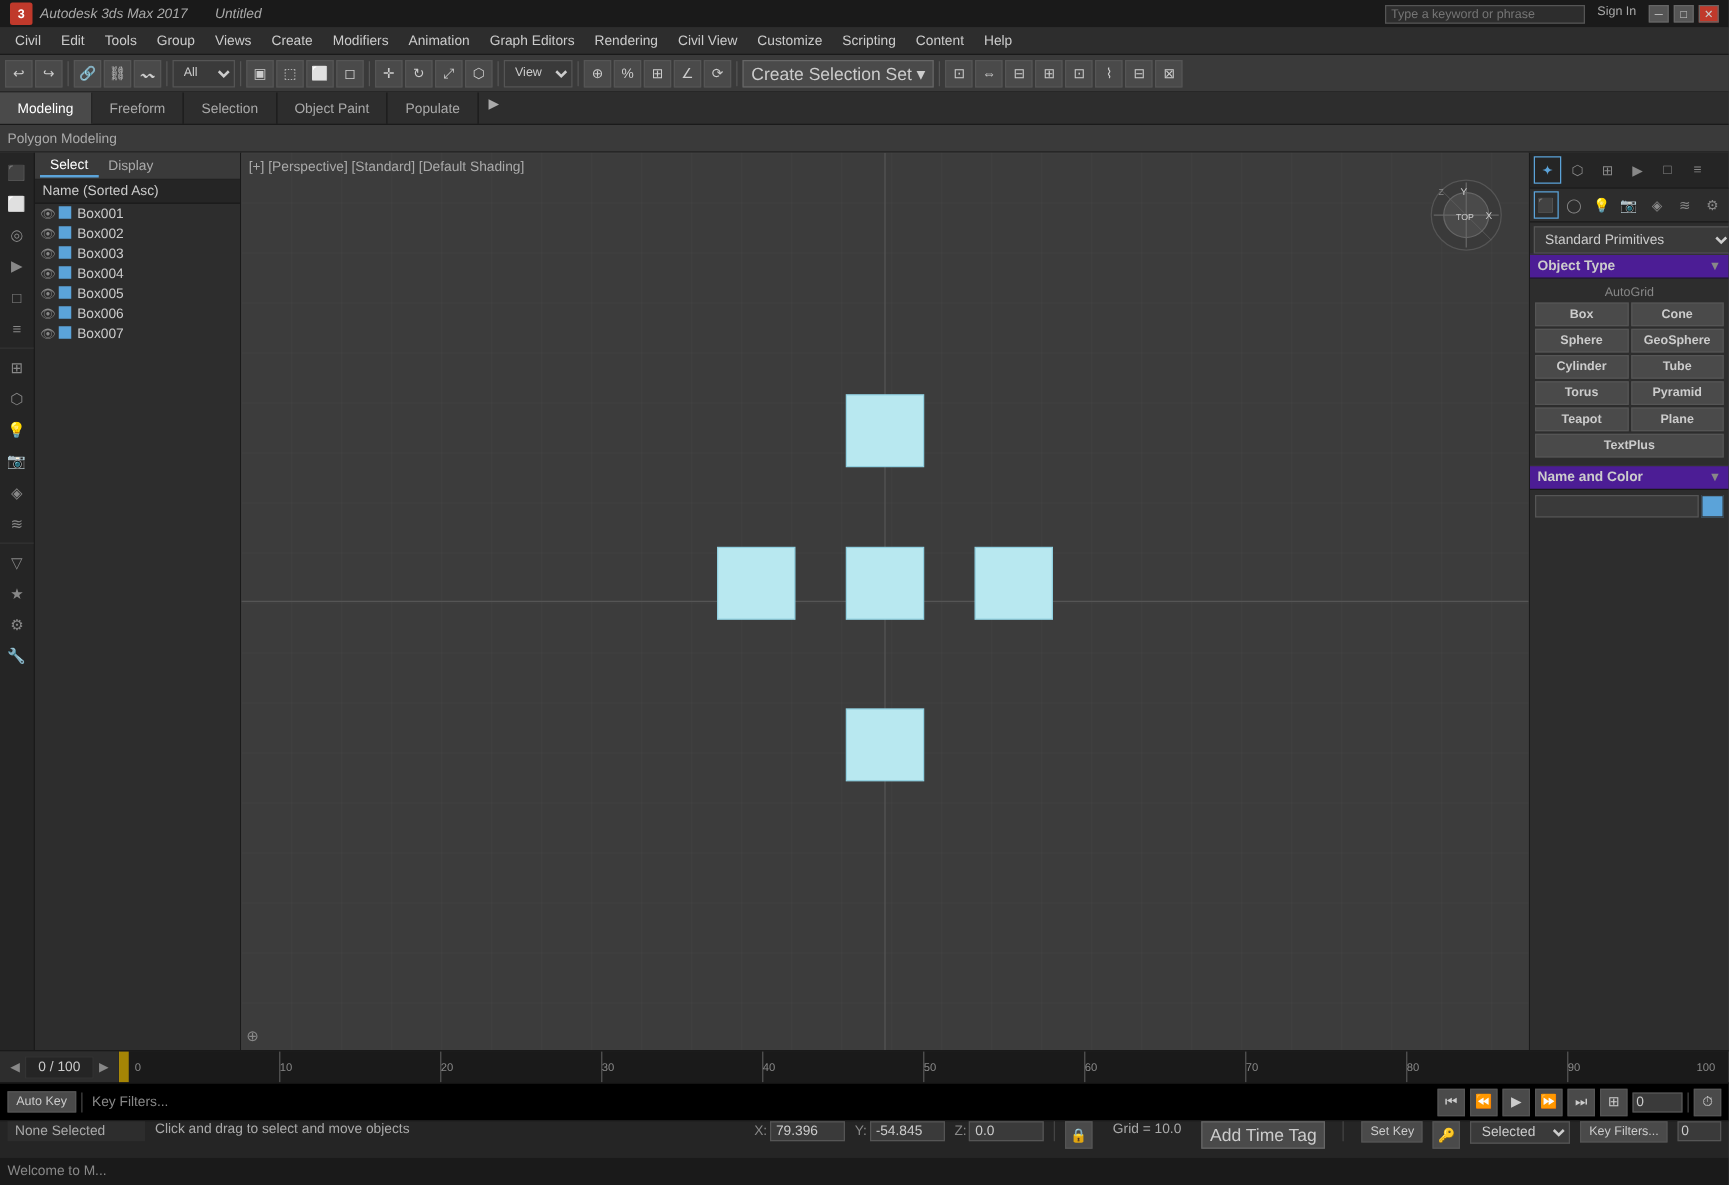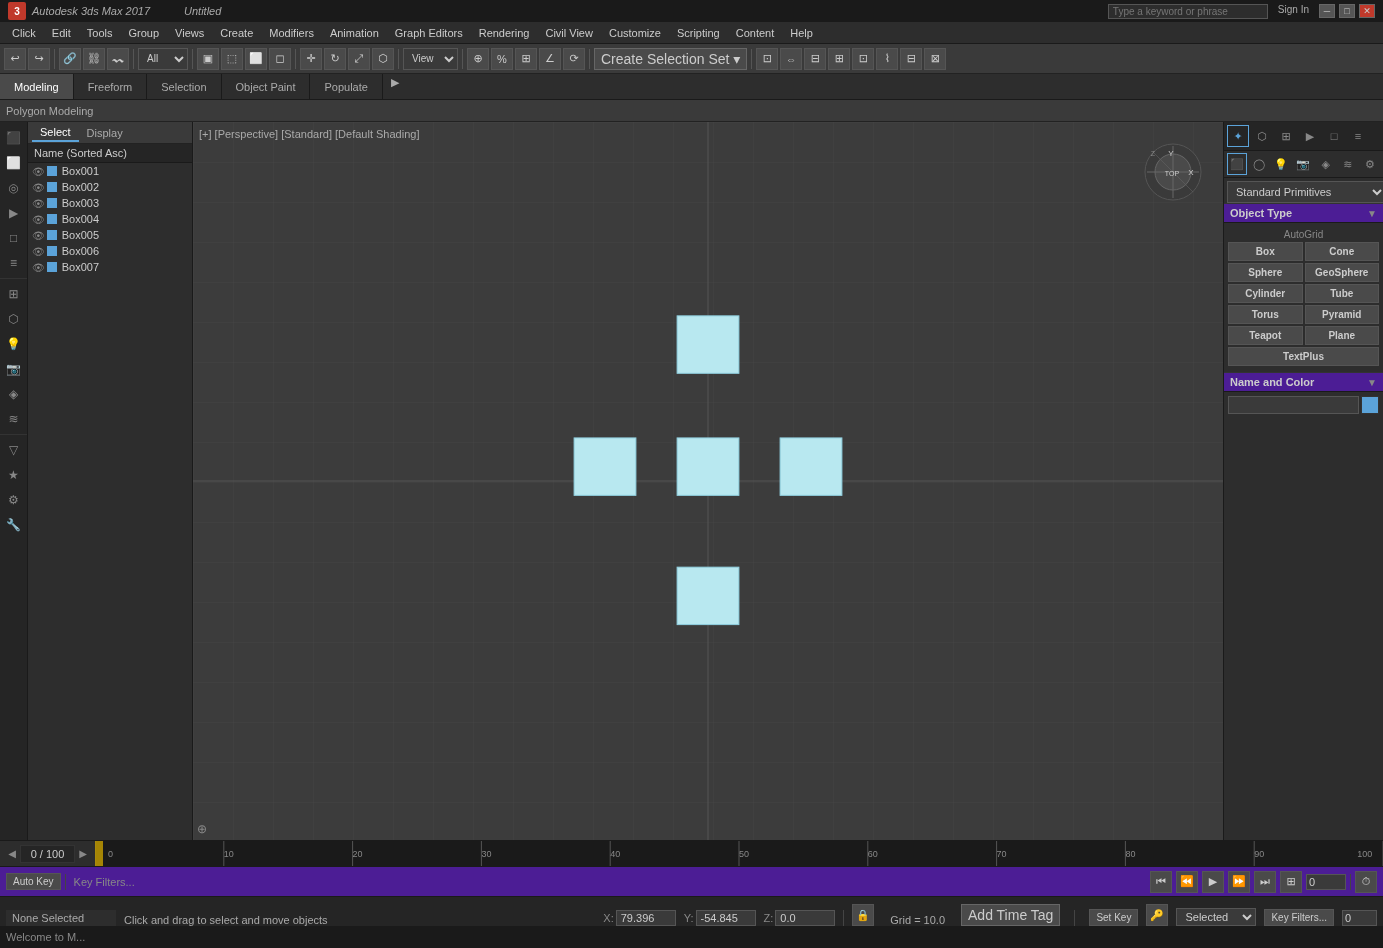--- a/index.html
+++ b/index.html
@@ -77,30 +77,30 @@
     .name-color-section { padding: 4px; }
     .name-input { width: calc(100% - 20px); background: #3a3a3a; border: 1px solid #555; color: #ccc; font-size: 11px; padding: 2px 4px; }
     .color-swatch { width: 18px; height: 18px; background: #5ba3d9; display: inline-block; border: 1px solid #333; cursor: pointer; vertical-align: middle; }
     .timeline-nav { display: flex; align-items: center; padding: 0 4px; }
     .tl-btn { width: 16px; height: 16px; display: flex; align-items: center; justify-content: center; color: #888; cursor: pointer; font-size: 10px; }
     .timeline-bar { flex: 1; background: #1a1a1a; height: 100%; position: relative; overflow: hidden; }
 
     #frame-counter { background: #252525; border: 1px solid #333; padding: 2px 6px; color: #ccc; font-size: 11px; min-width: 55px; text-align: center; }
 
     
-    #status-bar { background: #252525; height: 30px; display: flex; align-items: flex-end; padding: 0 6px; gap: 8px; border-top: 1px solid #1a1a1a; }
+    #status-bar { background: #252525; height: 30px; display: flex; align-items: flex-start; padding: 0 6px; gap: 8px; border-top: 1px solid #1a1a1a; }
     .status-text { color: #aaa; font-size: 11px; }
     .status-sep { width: 1px; height: 16px; background: #444; }
     .coord-group { display: flex; align-items: center; gap: 2px; }
     .coord-label { color: #888; font-size: 11px; }
     .coord-val { background: #3a3a3a; border: 1px solid #555; color: #ccc; font-size: 11px; padding: 1px 4px; width: 60px; }
     .grid-info { color: #aaa; font-size: 11px; }
 
     
-    #anim-controls { background: #4c1d95; height: 30px; display: flex; align-items: center; padding: 0 6px; gap: 4px; border-top: 1px solid #1a1a1a; }
+    #anim-controls { background: #000000; height: 30px; display: flex; align-items: center; padding: 0 6px; gap: 4px; border-top: 1px solid #1a1a1a; }
     .anim-btn { background: #4a4a4a; border: 1px solid #555; color: #ccc; font-size: 10px; padding: 2px 6px; cursor: pointer; }
     .anim-key-label { color: #888; font-size: 11px; margin-left: 4px; }
     .selected-dropdown { background: #3a3a3a; border: 1px solid #555; color: #ccc; font-size: 11px; padding: 1px 4px; min-width: 80px; cursor: pointer; }
 
     
     #icon-sidebar { width: 28px; background: #252525; display: flex; flex-direction: column; align-items: center; padding-top: 4px; gap: 1px; border-right: 1px solid #1a1a1a; }
 
     .whole-layout { display: flex; flex-direction: column; height: 948px; }
     .content-row { display: flex; flex: 1; overflow: hidden; }
     .scene-list { flex: 1; overflow-y: auto; }
@@ -122,33 +122,33 @@
   </style>
 </head>
 <body>
 
 <div class="whole-layout">
 
   <div id="title-bar">
     <div class="left">
       <div class="app-icon">3</div>
       <span class="title-text">Autodesk 3ds Max 2017</span>
-      <span class="title-text" style="margin-left:28px;text-align:center;">Untitled</span>
+      <span class="title-text" style="margin-left:16px;text-align:center;">Untitled</span>
     </div>
     <div class="right">
       <input style="background: rgb(45, 45, 45); border: 1px solid rgb(85, 85, 85); color: rgb(170, 170, 170); font-size: 10px; padding: 1px 4px; width: 160px;" placeholder="Type a keyword or phrase">
       <span style="color:#aaa;font-size:10px;padding:0 6px;cursor:pointer;">Sign In</span>
       <div class="win-btn">─</div>
       <div class="win-btn">□</div>
       <div class="win-btn close">✕</div>
     </div>
   </div>
 
   <div id="menu-bar">
-    <div class="menu-item">Click</div>
+    <div class="menu-item">Civil</div>
     <div class="menu-item">Edit</div>
     <div class="menu-item">Tools</div>
     <div class="menu-item">Group</div>
     <div class="menu-item">Views</div>
     <div class="menu-item">Create</div>
     <div class="menu-item">Modifiers</div>
     <div class="menu-item">Animation</div>
     <div class="menu-item">Graph Editors</div>
     <div class="menu-item">Rendering</div>
     <div class="menu-item">Civil View</div>

